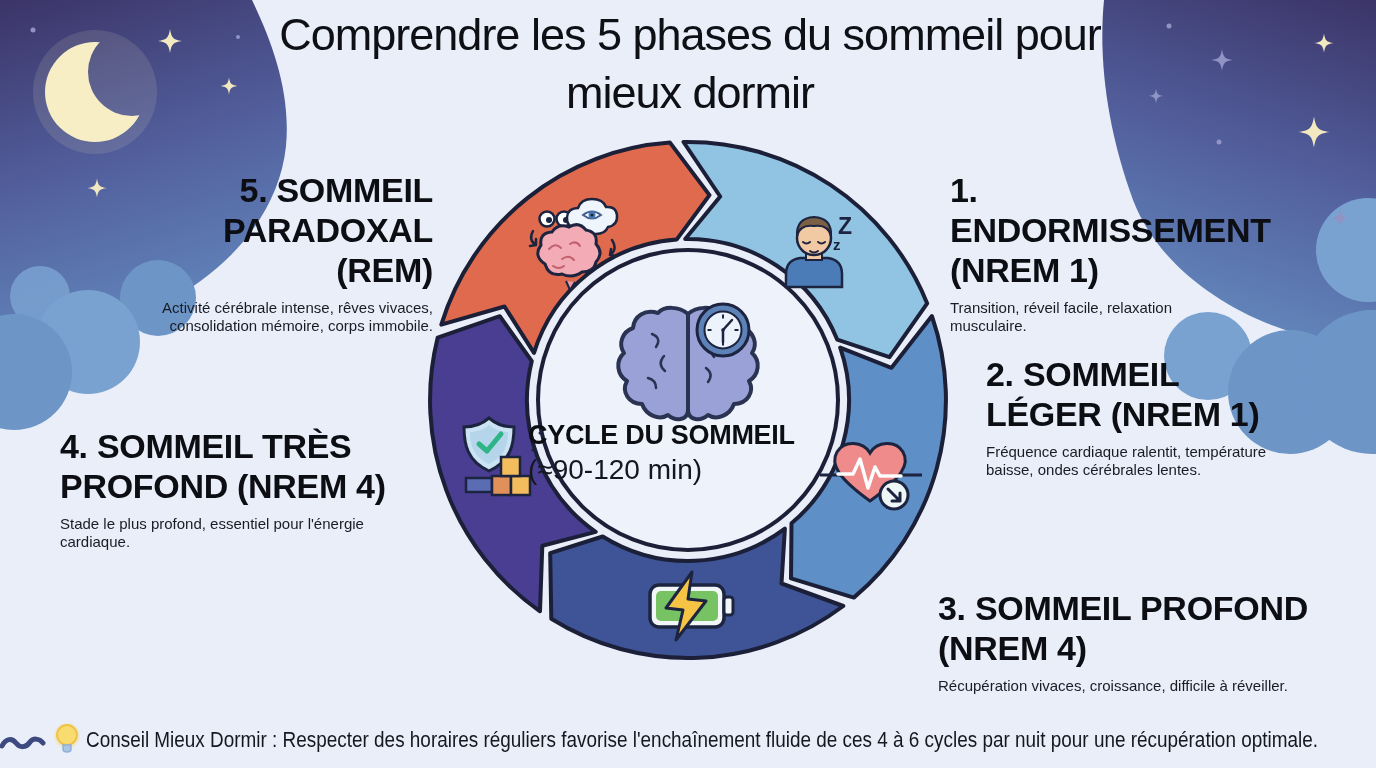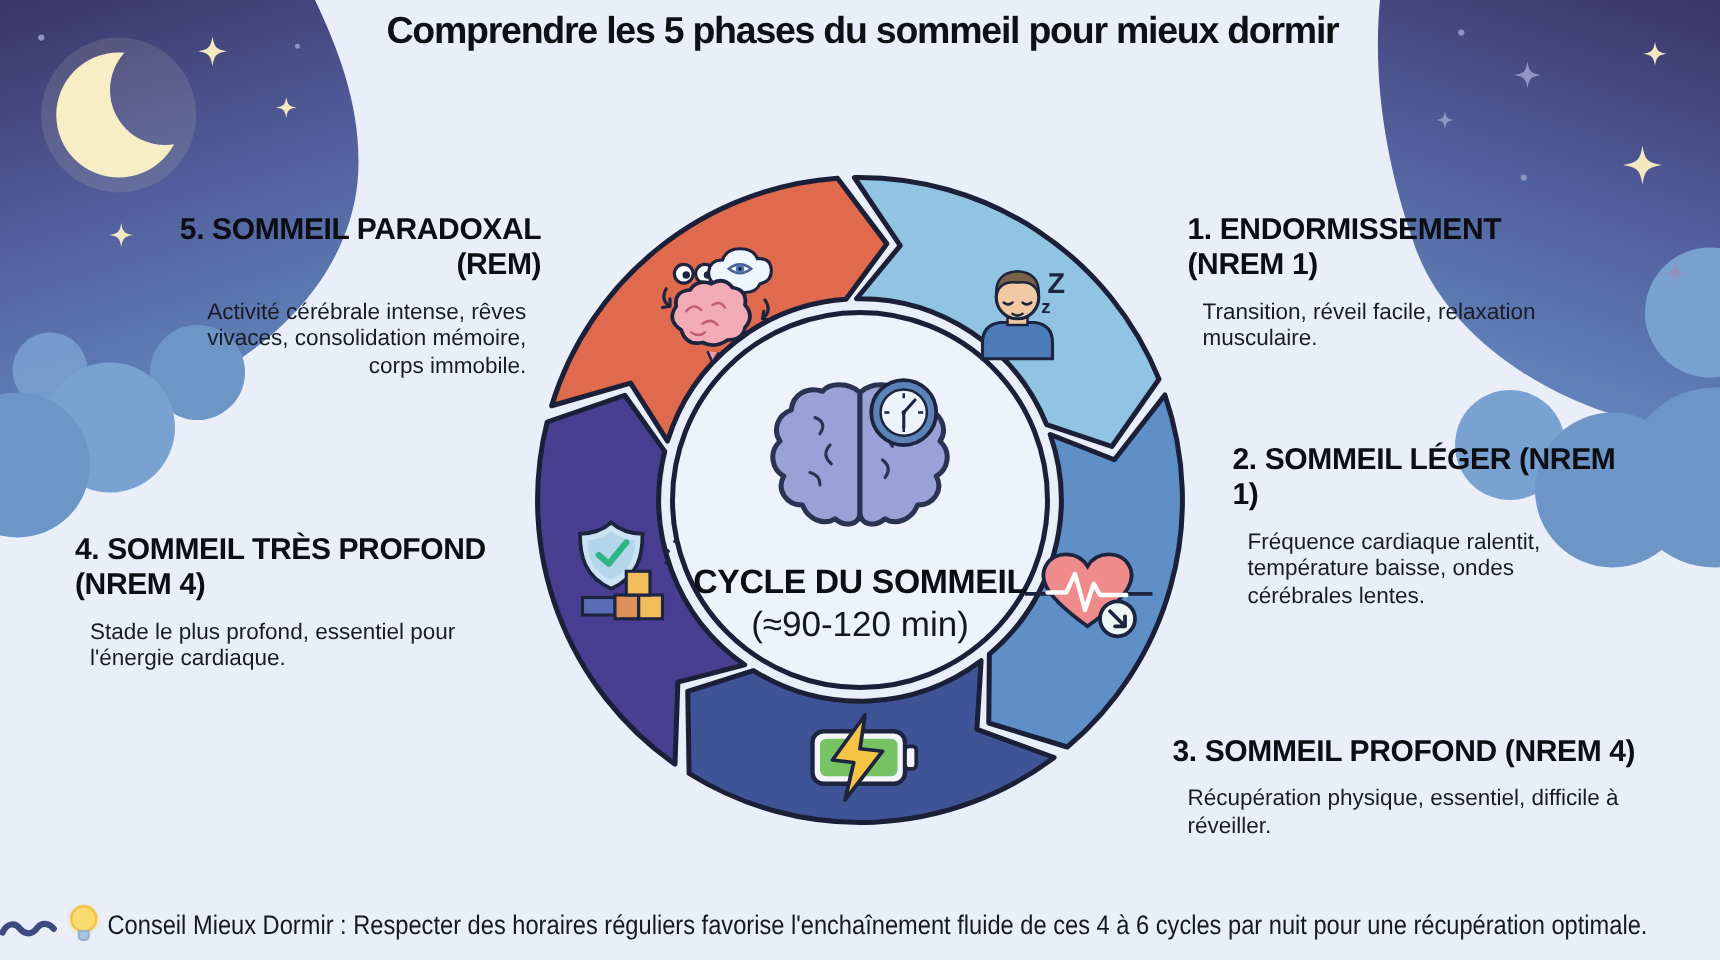--- a/index.html
+++ b/index.html
@@ -5,30 +5,30 @@
   :root{
     --background-light:#e9eef8; --sky-top:#3b3468; --sky-mid:#53619f; --sky-bottom:#6286bb;
     --cloud:#6d96c7; --cloud-light:#7aa2d1; --moon:#f7eec6; --star-bright:#f2e9c0; --star-faded:#8f94c4;
     --outline:#1b2038; --disc-fill:#edf2fb; --title-text:#0e1016; --body-text:#191c24; --footer-squiggle:#3d4a80;
   }
   html,body{margin:0;padding:0}
   .stage{position:relative;width:1376px;height:768px;overflow:hidden;
          background:var(--background-light);font-family:"Liberation Sans",sans-serif}
   svg.art{position:absolute;left:0;top:0}
   .title{position:absolute;left:248px;top:6px;width:884px;text-align:center;
-         font-size:30px;line-height:1.28;font-weight:bold;letter-spacing:-1px;color:var(--title-text)}
+         font-size:45px;line-height:1.28;font-weight:normal;letter-spacing:-1px;color:var(--title-text)}
   .phase{position:absolute}
-  .phase h3{margin:0 0 9px 0;font-size:24px;line-height:1.18;letter-spacing:-.3px;color:#0c0e14;font-weight:bold}
-  .phase p{margin:12px;font-size:18px;line-height:1.2;color:var(--body-text)}
+  .phase h3{margin:0 0 9px 0;font-size:34px;line-height:1.18;letter-spacing:-.3px;color:#0c0e14;font-weight:bold}
+  .phase p{margin:0;font-size:15px;line-height:1.2;color:var(--body-text)}
   .p1{left:950px;top:170px;width:300px}
   .p2{left:986px;top:354px;width:310px}
   .p3{left:938px;top:588px;width:430px}
   .p4{left:60px;top:426px;width:343px;text-align:left}
   .p5{left:123px;top:170px;width:310px;text-align:right}
-  .center-label{position:absolute;left:528px;top:450px;width:320px;text-align:center}
+  .center-label{position:absolute;left:528px;top:420px;width:320px;text-align:left}
   .cl-title{font-size:27px;font-weight:bold;letter-spacing:-.3px;color:#0c0e14}
   .cl-sub{font-size:28px;color:#14171f;margin-top:3px}
   .footer{position:absolute;left:0;top:722px;width:1102px;height:42px}
   .footer .tip{position:absolute;left:86px;top:6px;white-space:nowrap;font-size:21.5px;color:#15181f;
                transform:scaleX(.88);transform-origin:left center}
   .squiggle{position:absolute;left:0;top:8px}
   .bulb{position:absolute;left:52px;top:0}
 </style>
 </head>
 <body>
@@ -176,21 +176,21 @@
   <div class="phase p1">
     <h3>1. ENDORMISSEMENT (NREM 1)</h3>
     <p>Transition, réveil facile, relaxation musculaire.</p>
   </div>
   <div class="phase p2">
     <h3>2. SOMMEIL LÉGER (NREM 1)</h3>
     <p>Fréquence cardiaque ralentit, température baisse, ondes cérébrales lentes.</p>
   </div>
   <div class="phase p3">
     <h3>3. SOMMEIL PROFOND (NREM 4)</h3>
-    <p>Récupération physique, essentiel, difficile à réveiller.</p>
+    <p>Récupération vivaces, croissance, difficile à réveiller.</p>
   </div>
   <div class="phase p4">
     <h3>4. SOMMEIL TRÈS PROFOND (NREM 4)</h3>
     <p>Stade le plus profond, essentiel pour l'énergie cardiaque.</p>
   </div>
   <div class="phase p5">
     <h3>5. SOMMEIL PARADOXAL (REM)</h3>
     <p>Activité cérébrale intense, rêves vivaces, consolidation mémoire, corps immobile.</p>
   </div>
 

